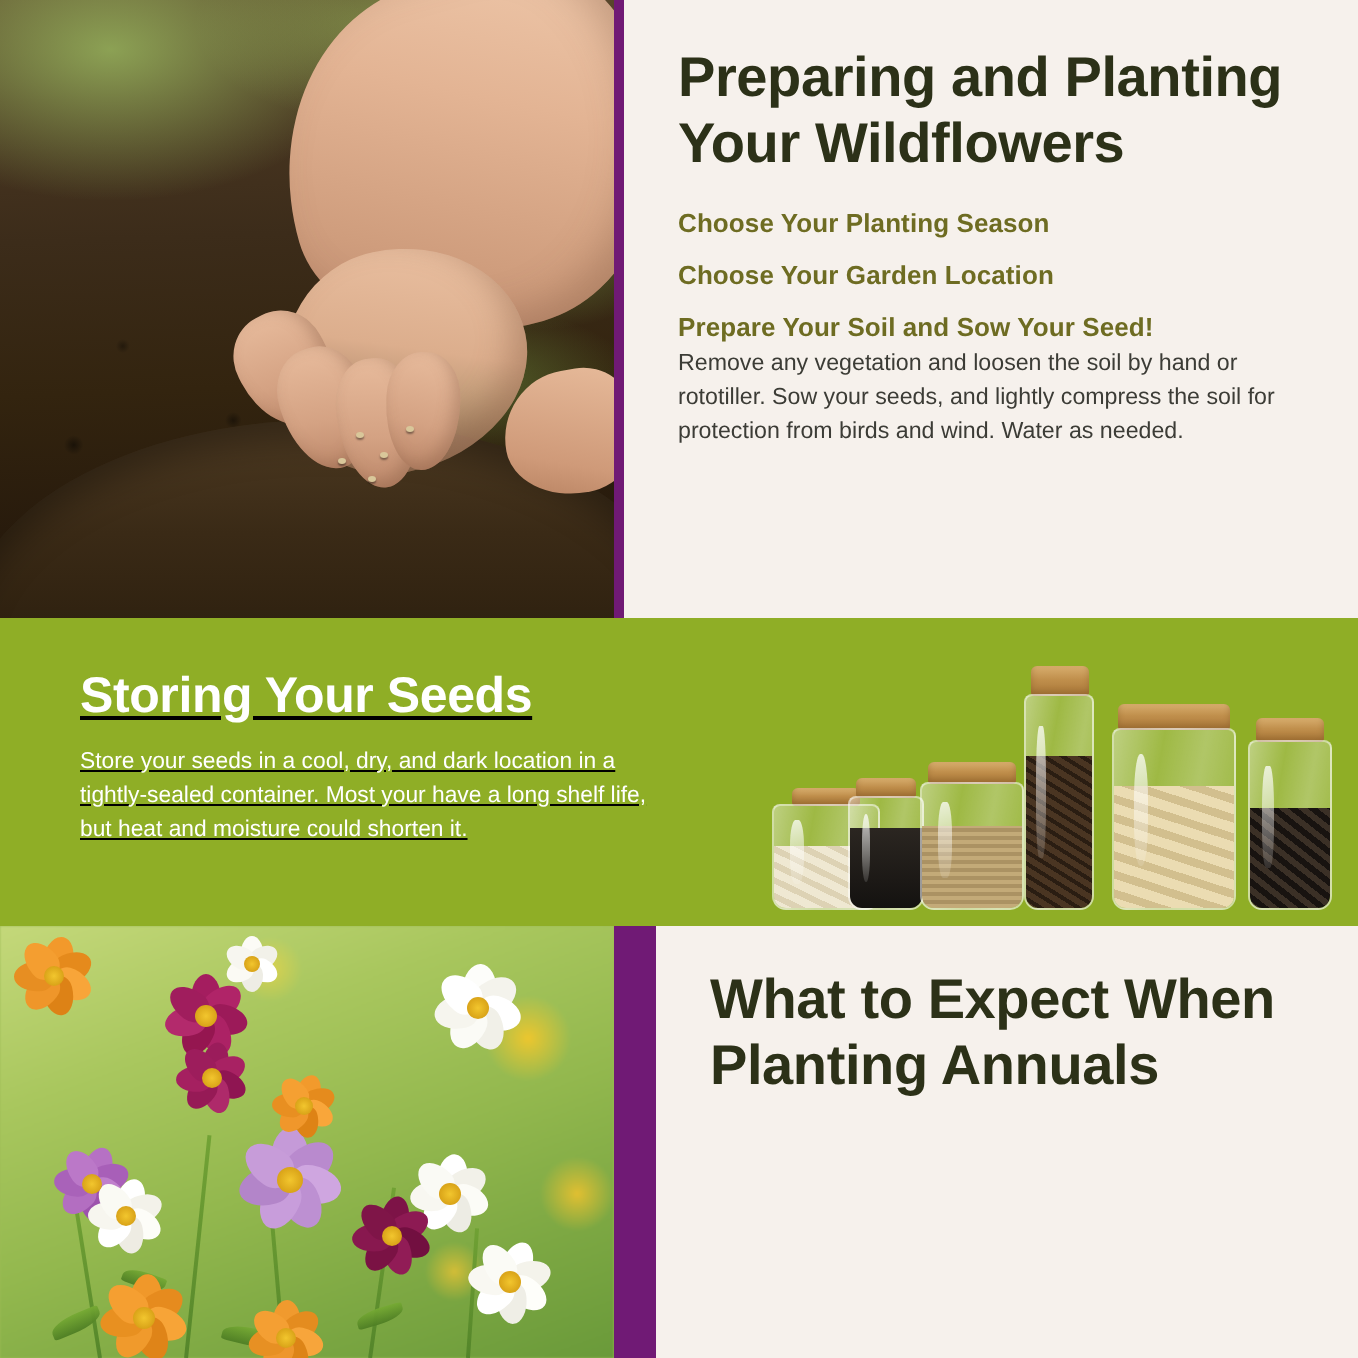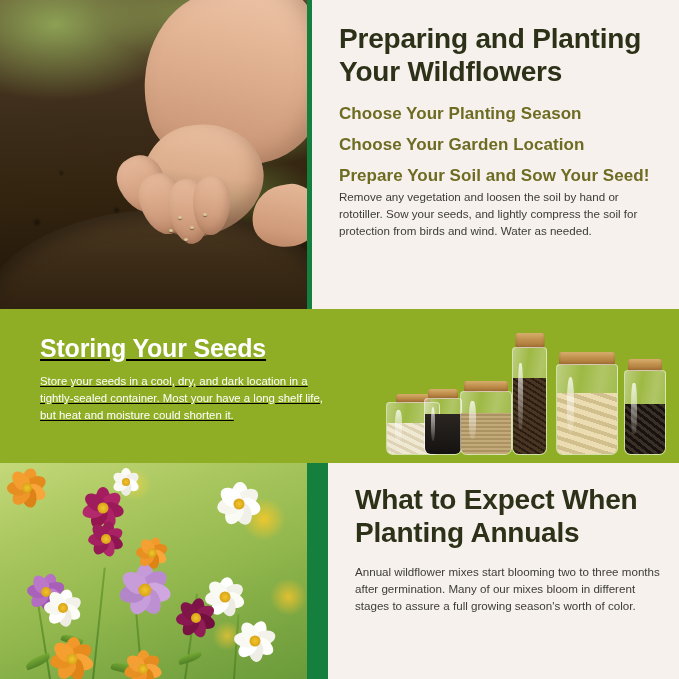--- a/index.html
+++ b/index.html
@@ -9,21 +9,21 @@
   }
   body {
     font-family: "Liberation Sans", sans-serif;
   }
 
   #infographic {
     position: relative;
     width: 679px;
     height: 679px;
     overflow: hidden;
-    background: #15803d;
+    background: #701a75;
   }
 
   
   .top-row {
     position: absolute;
     left: 0; top: 0;
     width: 679px;
     height: 309px;
   }
 
@@ -136,21 +136,21 @@
     font-size: 28px;
     line-height: 1.19;
     font-weight: 700;
     color: #2c3118;
     letter-spacing: -0.2px;
     margin: 0 0 15px 0;
   }
   .sub-block { margin-bottom: 11px; }
   .sub-block:last-child { margin-bottom: 0; }
   .h-sub {
-    font-size: 17px;
+    font-size: 13px;
     font-weight: 700;
     color: #6e6c22;
     letter-spacing: 0.05px;
     margin: 0 0 2px 0;
   }
   .body-txt {
     font-size: 11.6px;
     line-height: 1.47;
     color: #3c3c36;
     margin: 0;
@@ -568,17 +568,16 @@
         <div class="pet" style="width:11px;height:14px;background:#ffffff;transform:translate(-50%,-100%) rotate(120deg);"></div>
         <div class="pet" style="width:11px;height:14px;background:#eeede5;transform:translate(-50%,-100%) rotate(180deg);"></div>
         <div class="pet" style="width:11px;height:14px;background:#fbfaf4;transform:translate(-50%,-100%) rotate(240deg);"></div>
         <div class="pet" style="width:11px;height:14px;background:#f7f6f0;transform:translate(-50%,-100%) rotate(300deg);"></div>
         <div class="ctr" style="width:8px;height:8px;"></div>
       </div>
     </div>
 
     <div class="panel-bottom">
       <h1 class="h-main bottom">What to Expect When Planting Annuals</h1>
-      <p class="body-txt">Annual wildflower mixes start blooming two to three months after germination. Many of our mixes bloom in different stages to assure a full growing season's worth of color.</p>
     </div>
   </div>
 
 </div>
 
 </body></html>

